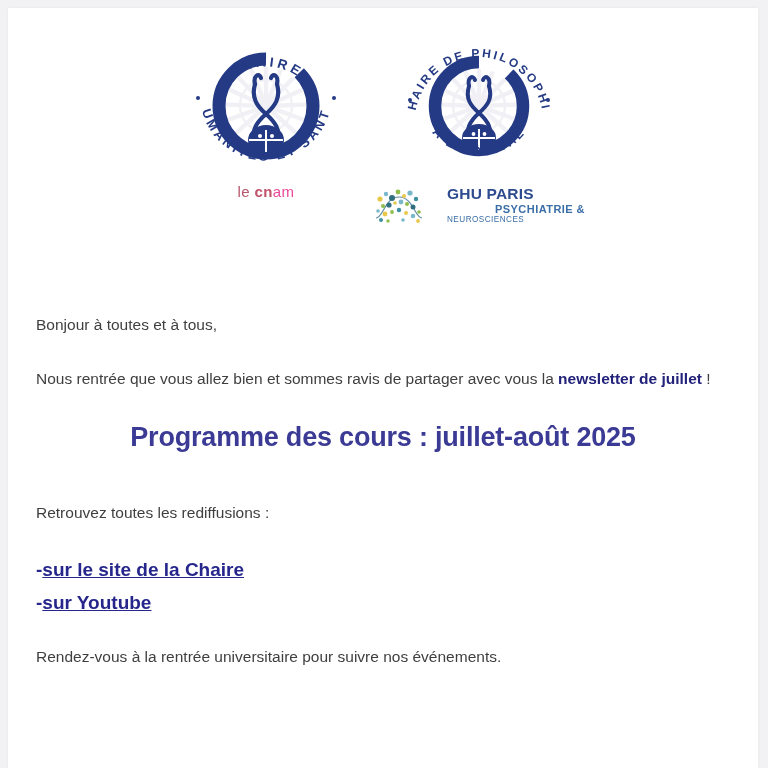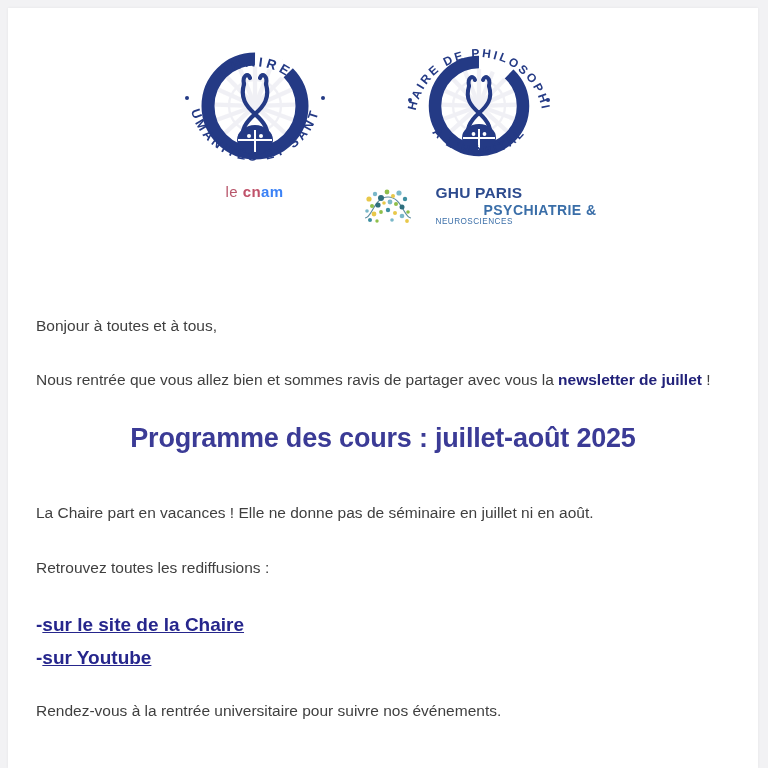--- a/index.html
+++ b/index.html
@@ -44,40 +44,40 @@
   }
   .sublogo-cnam {
     margin-top: 2px;
     font-family: "Liberation Sans", sans-serif;
     font-size: 15px;
     letter-spacing: .4px;
     font-weight: 400;
   }
   .cnam-le { color: #b8566b; }
   .cnam-cn { color: #c0526a; }
-  .cnam-am { color: #3b82f6; font-weight: 700; }
+  .cnam-am { color: #ec4899; font-weight: 400; }
   .cnam-cn { font-weight: 700; }
 
   .ghu-wrap {
     margin-top: 4px;
     display: flex;
     align-items: center;
     gap: 22px;
   }
   .ghu-mark { width: 52px; height: 40px; display: block; }
   .ghu-text { line-height: 1.0; }
   .ghu-title {
     font-size: 15.5px;
     font-weight: 700;
     color: #2d4b8e;
     letter-spacing: .2px;
     display: block;
   }
   .ghu-sub {
-    font-size: 14px;
+    font-size: 11px;
     font-weight: 700;
     color: #3a6ea8;
     letter-spacing: .45px;
     display: block;
     margin-top: 2px;
     padding-left: 48px;
   }
   .ghu-sub2 {
     font-size: 8.2px;
     font-weight: 400;
@@ -340,21 +340,20 @@
   </div>
 
   <div class="content">
 
     <p class="para gap-lg">Bonjour à toutes et à tous,</p>
 
     <p class="para gap-lg"><span>Nous rentrée que vous allez bien et sommes ravis de partager avec vous la </span><span class="bold-navy">newsletter de juillet</span><span> !</span></p>
 
     <h2 class="section-title">Programme des cours : juillet-août 2025</h2>
 
-    <p class="para gap-sm">La Chaire part en vacances ! Elle ne donne pas de séminaire en juillet ni en août.</p>
 
     <p class="para gap-md">Retrouvez toutes les rediffusions :</p>
 
     <p class="link-line"><span class="dash">-</span><a class="inline-link" href="#">sur le site de la Chaire</a></p>
 
     <p class="link-line gap-md"><span class="dash">-</span><a class="inline-link" href="#">sur Youtube</a></p>
 
     <p class="para" style="margin-top:26px">Rendez-vous à la rentrée universitaire pour suivre nos événements.</p>
 
   </div>

